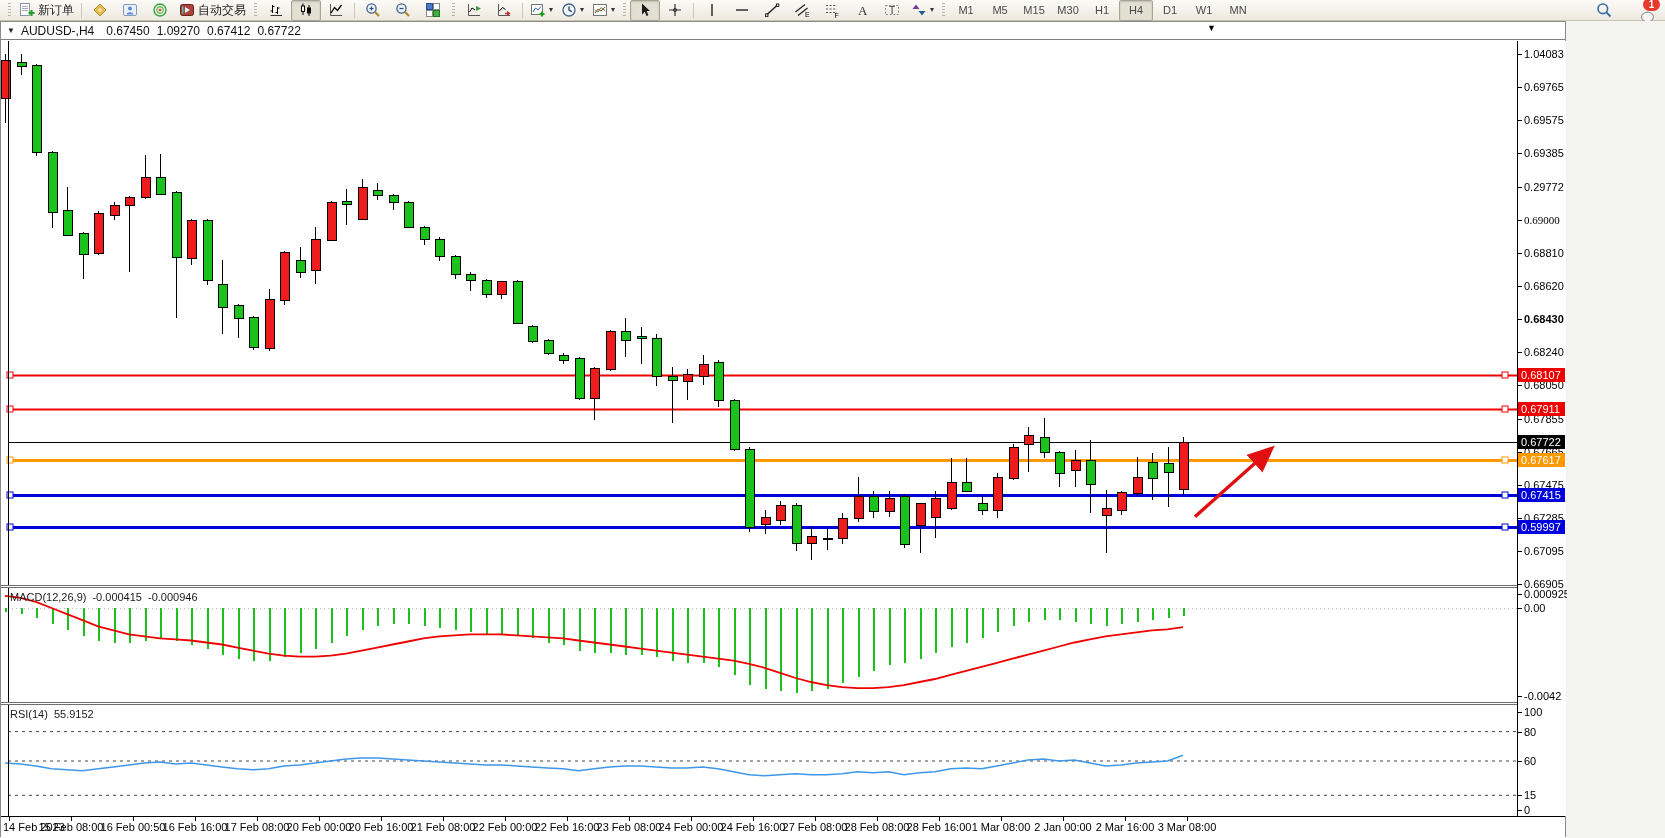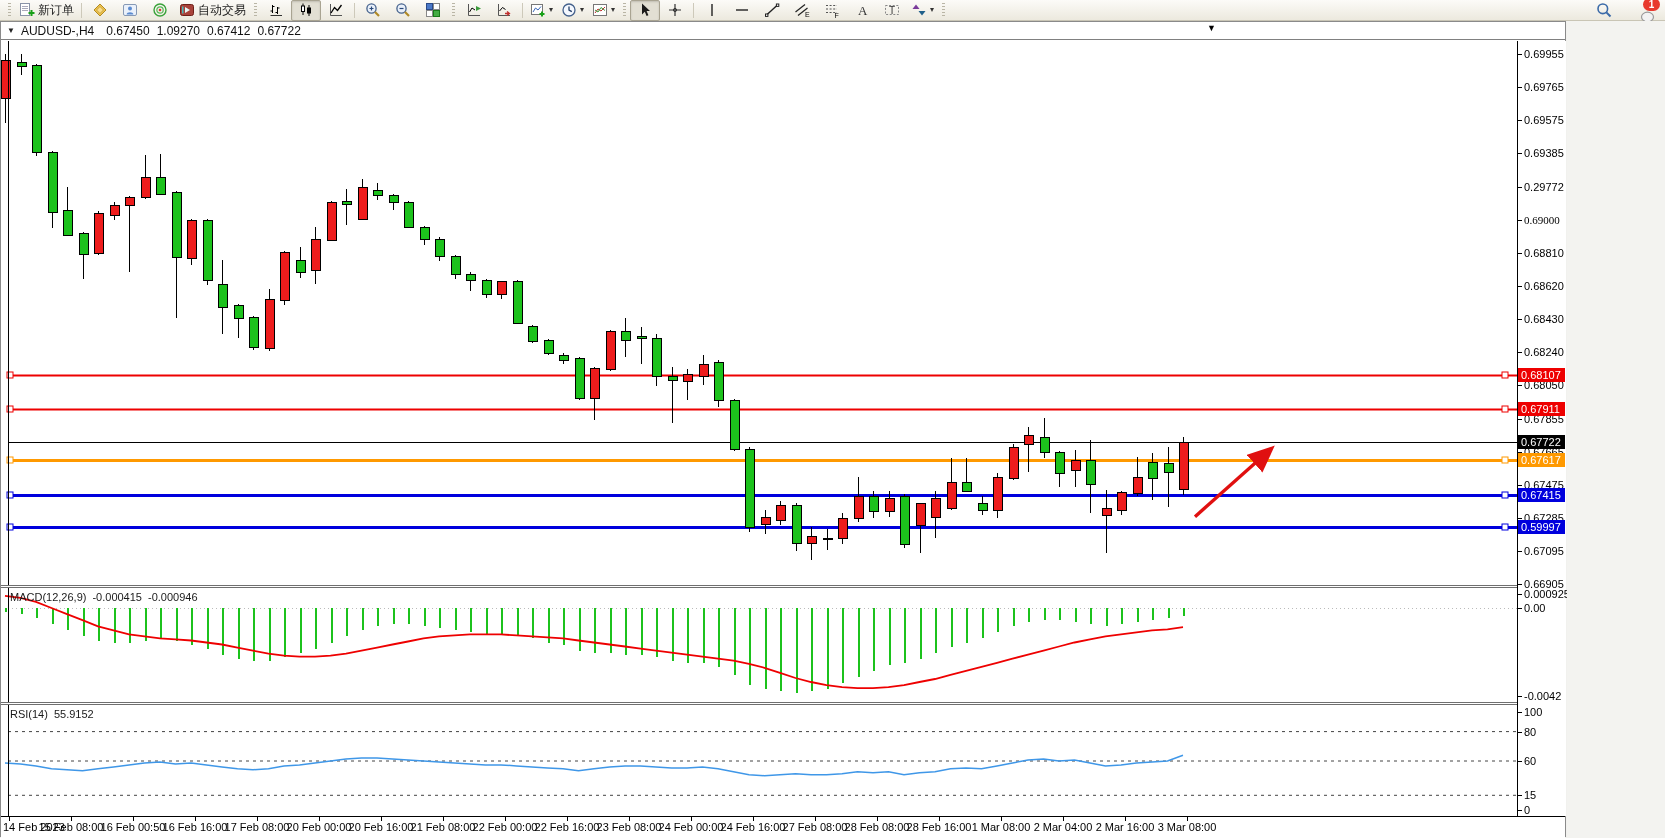--- a/index.html
+++ b/index.html
@@ -289,20 +289,31 @@
       <span class="tb-btn">
         <span style="display: inline-flex; width: 16px; height: 16px;">
           <svg width="16" height="16" viewBox="0 0 16 16" xmlns="http://www.w3.org/2000/svg">
             <polygon points="5,2.5 8.5,7 1.5,7" fill="#7a3a9a"></polygon>
             <polygon points="11,13.5 14.5,9 7.5,9" fill="#20608a"></polygon>
           </svg>
         </span>
         <span class="caret">▾</span>
       </span>
       <span class="tb-grip"></span>
+    </div>
+  <div id="tbTimeframes" style="display:flex;align-items:center;">
+      <span class="tb-btn tb-tf">M1</span>
+      <span class="tb-btn tb-tf">M5</span>
+      <span class="tb-btn tb-tf">M15</span>
+      <span class="tb-btn tb-tf">M30</span>
+      <span class="tb-btn tb-tf">H1</span>
+      <span class="tb-btn tb-tf pressed">H4</span>
+      <span class="tb-btn tb-tf">D1</span>
+      <span class="tb-btn tb-tf">W1</span>
+      <span class="tb-btn tb-tf">MN</span>
     </div>
   <div class="tb-right">
     <span class="tb-btn" id="searchBtn">
         <svg width="16" height="16" viewBox="0 0 16 16" xmlns="http://www.w3.org/2000/svg">
           <circle cx="6.8" cy="6.8" r="4.8" fill="none" stroke="#3a6aa8" stroke-width="1.6"></circle>
           <line x1="10.4" y1="10.4" x2="14.5" y2="14.5" stroke="#3a6aa8" stroke-width="2"></line>
         </svg>
       </span>
     <span class="tb-btn chat" id="chatBtn">
       <span id="chatIco">
@@ -617,37 +628,37 @@
     <polyline points="5.0,763.0 20.5,763.9 36.0,765.9 51.5,768.8 67.0,769.8 82.5,770.8 98.0,768.8 113.5,766.9 129.0,764.9 144.5,763.0 160.0,762.0 175.5,763.9 191.0,763.0 206.5,764.9 222.0,766.9 237.5,768.8 253.0,769.8 268.5,768.8 284.0,765.9 299.5,764.9 315.0,763.0 330.5,761.0 346.0,759.0 361.5,758.1 377.0,758.1 392.5,759.0 408.0,760.0 423.5,761.0 439.0,762.0 454.5,763.0 470.0,763.9 485.5,764.9 501.0,764.9 516.5,765.9 532.0,766.9 547.5,767.9 563.0,768.8 578.5,770.8 594.0,768.8 609.5,766.9 625.0,765.9 640.5,765.9 656.0,766.9 671.5,767.9 687.0,767.9 702.5,766.9 718.0,768.8 733.5,771.8 749.0,774.7 764.5,775.7 780.0,774.7 795.5,773.7 811.0,774.7 826.5,774.7 842.0,773.7 857.5,771.8 873.0,772.8 888.5,771.8 904.0,774.7 919.5,772.8 935.0,771.8 950.5,768.8 966.0,767.9 981.5,768.8 997.0,765.9 1012.5,763.0 1028.0,760.0 1043.5,759.0 1059.0,761.0 1074.5,760.0 1090.0,763.0 1105.5,765.9 1121.0,764.9 1136.5,763.0 1152.0,762.0 1167.5,761.0 1183.0,755.2 " fill="none" stroke="#3f97e8" stroke-width="1.5"></polyline>
     <line x1="8.5" y1="705" x2="8.5" y2="816" stroke="#000"></line>
   </svg>
 <div class="ind-label" style="left:10px;top:708px;">
   <span>RSI(14)</span><span>55.9152</span>
 </div>
 
 <div class="axis-col" id="axisCol"></div>
 <div id="axisOverlay">
     <div class="ax-tick" style="left: 1518px; top: 54px;"></div>
-    <div class="ax-lbl" style="left: 1524px; top: 48px;">0.69955</div>
+    <div class="ax-lbl" style="left: 1524px; top: 48px;">1.04083</div>
     <div class="ax-tick" style="left: 1518px; top: 87px;"></div>
     <div class="ax-lbl" style="left: 1524px; top: 81px;">0.69765</div>
     <div class="ax-tick" style="left: 1518px; top: 120px;"></div>
     <div class="ax-lbl" style="left: 1524px; top: 114px;">0.69575</div>
     <div class="ax-tick" style="left: 1518px; top: 153px;"></div>
     <div class="ax-lbl" style="left: 1524px; top: 147px;">0.69385</div>
     <div class="ax-tick" style="left: 1518px; top: 187px;"></div>
     <div class="ax-lbl" style="left: 1524px; top: 181px;">0.29772</div>
     <div class="ax-tick" style="left: 1518px; top: 220px;"></div>
     <div class="ax-lbl" style="left: 1524px; top: 214px; font-family: Liberation Serif, serif;">0.69000</div>
     <div class="ax-tick" style="left: 1518px; top: 253px;"></div>
     <div class="ax-lbl" style="left: 1524px; top: 247px;">0.68810</div>
     <div class="ax-tick" style="left: 1518px; top: 286px;"></div>
     <div class="ax-lbl" style="left: 1524px; top: 280px;">0.68620</div>
     <div class="ax-tick" style="left: 1518px; top: 319px;"></div>
-    <div class="ax-lbl" style="left: 1524px; top: 313px;">0.68430</div>
+    <div class="ax-lbl" style="left: 1524px; top: 313px; font-weight: bold;">0.68430</div>
     <div class="ax-tick" style="left: 1518px; top: 352px;"></div>
     <div class="ax-lbl" style="left: 1524px; top: 346px;">0.68240</div>
     <div class="ax-tick" style="left: 1518px; top: 385px;"></div>
     <div class="ax-lbl" style="left: 1524px; top: 379px;">0.68050</div>
     <div class="ax-tick" style="left: 1518px; top: 419px;"></div>
     <div class="ax-lbl" style="left: 1524px; top: 413px;">0.67855</div>
     <div class="ax-tick" style="left: 1518px; top: 452px;"></div>
     <div class="ax-lbl" style="left: 1524px; top: 446px;">0.67665</div>
     <div class="ax-tick" style="left: 1518px; top: 485px;"></div>
     <div class="ax-lbl" style="left: 1524px; top: 479px;">0.67475</div>
@@ -709,19 +720,19 @@
     <div class="t-lbl" style="left: 752px; transform: translateX(-50%);">24 Feb 16:00</div>
     <div class="t-tick" style="left: 814px;"></div>
     <div class="t-lbl" style="left: 814px; transform: translateX(-50%);">27 Feb 08:00</div>
     <div class="t-tick" style="left: 876px;"></div>
     <div class="t-lbl" style="left: 876px; transform: translateX(-50%);">28 Feb 08:00</div>
     <div class="t-tick" style="left: 938px;"></div>
     <div class="t-lbl" style="left: 938px; transform: translateX(-50%);">28 Feb 16:00</div>
     <div class="t-tick" style="left: 1000px;"></div>
     <div class="t-lbl" style="left: 1000px; transform: translateX(-50%);">1 Mar 08:00</div>
     <div class="t-tick" style="left: 1062px;"></div>
-    <div class="t-lbl" style="left: 1062px; transform: translateX(-50%);">2 Mar 04:00</div>
+    <div class="t-lbl" style="left: 1062px; transform: translateX(-50%);">2 Jan 00:00</div>
     <div class="t-tick" style="left: 1124px;"></div>
     <div class="t-lbl" style="left: 1124px; transform: translateX(-50%);">2 Mar 16:00</div>
     <div class="t-tick" style="left: 1186px;"></div>
     <div class="t-lbl" style="left: 1186px; transform: translateX(-50%);">3 Mar 08:00</div>
   </div>
 <div class="right-filler"></div>
 
 </body></html>

